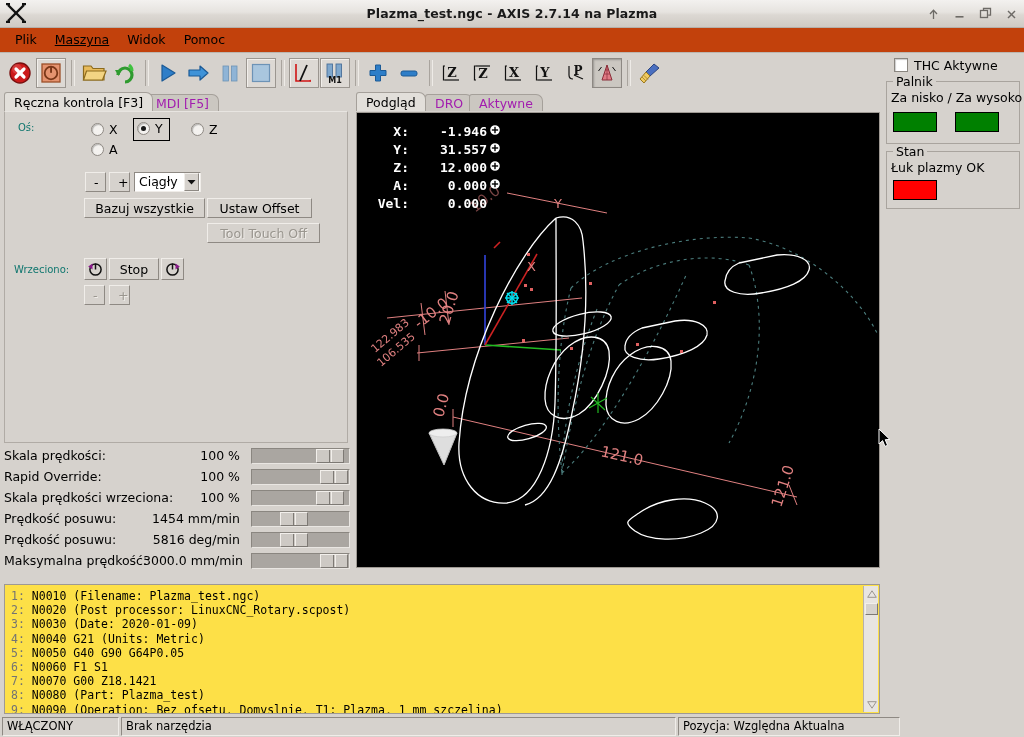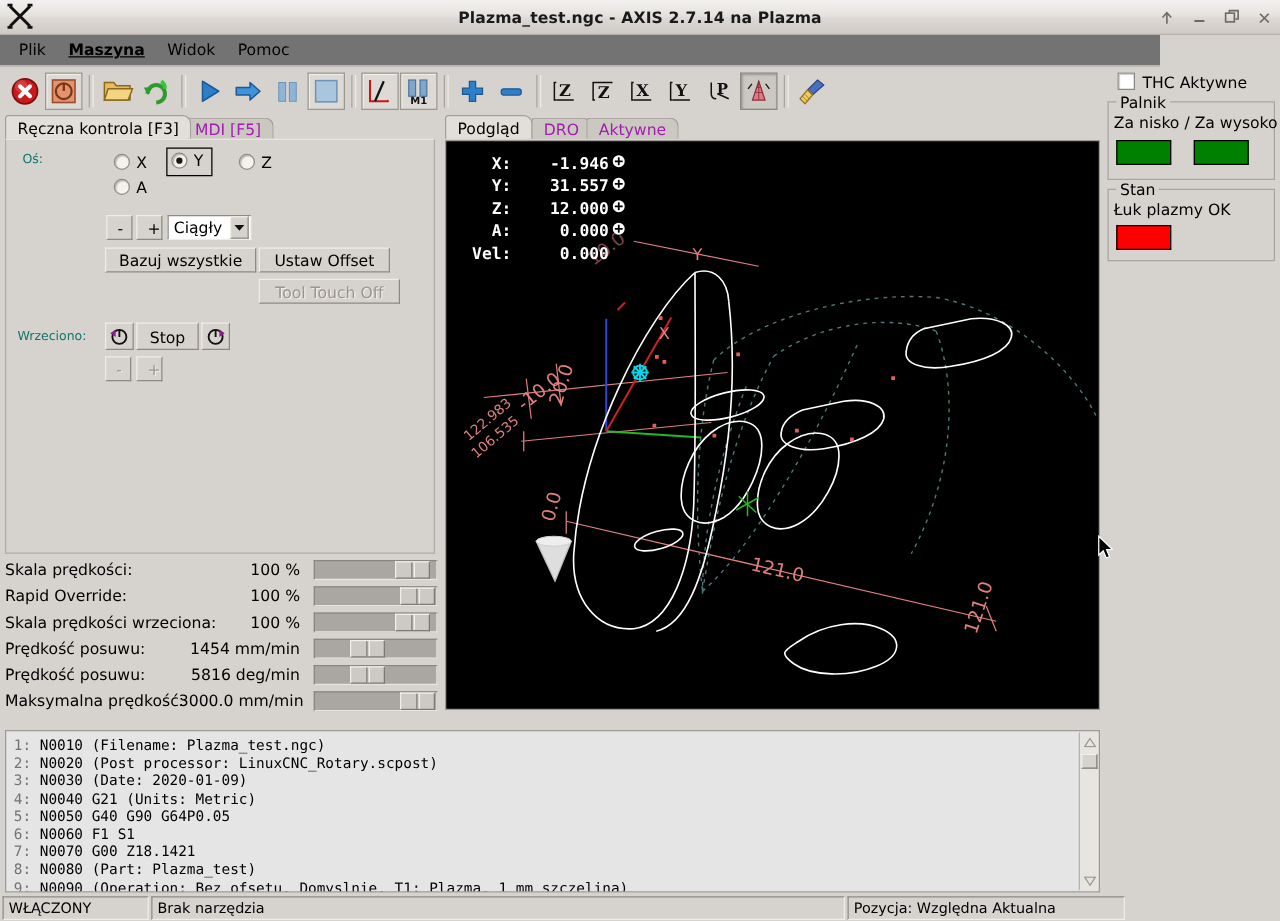--- a/index.html
+++ b/index.html
@@ -67,35 +67,35 @@
     color: #6d6a66;
     font-size: 13px;
     line-height: 1;
   }
   .wbtn svg { display:block; }
 
   
   .menubar {
     position: absolute;
     left: 0; top: 28px;
-    width: 928px; height: 25px;
-    background: #737373;
+    width: 1024px; height: 25px;
+    background: #c2410c;
     border-bottom: 1px solid #bbb6b0;
     box-sizing: border-box;
     display: flex;
     align-items: center;
     padding-left: 6px;
   }
   .menu-item {
     padding: 2px 9px;
     font-size: 12.5px;
     color: #000;
     line-height: 16px;
   }
-  .menu-item .ul { text-decoration: underline; font-weight: bold; }
+  .menu-item .ul { text-decoration: underline; }
 
   
   .toolbar {
     position: absolute;
     left: 0; top: 54px;
     width: 1024px; height: 38px;
     background: #d6d2cd;
     box-sizing: border-box;
     display: flex;
     align-items: center;
@@ -353,21 +353,21 @@
   .led {
     border: 1px solid #000;
     box-sizing: border-box;
   }
 
   
   .gcodepane {
     position: absolute;
     left: 4px; top: 584px;
     width: 876px; height: 130px;
-    background: #e5e5e5;
+    background: #fde047;
     border: 1px solid #9e9993;
     box-sizing: border-box;
     overflow: hidden;
   }
   .gline {
     font-family: "DejaVu Sans Mono", "Liberation Mono", monospace;
     font-size: 11.5px;
     line-height: 14.2px;
     white-space: pre;
     color: #000;

